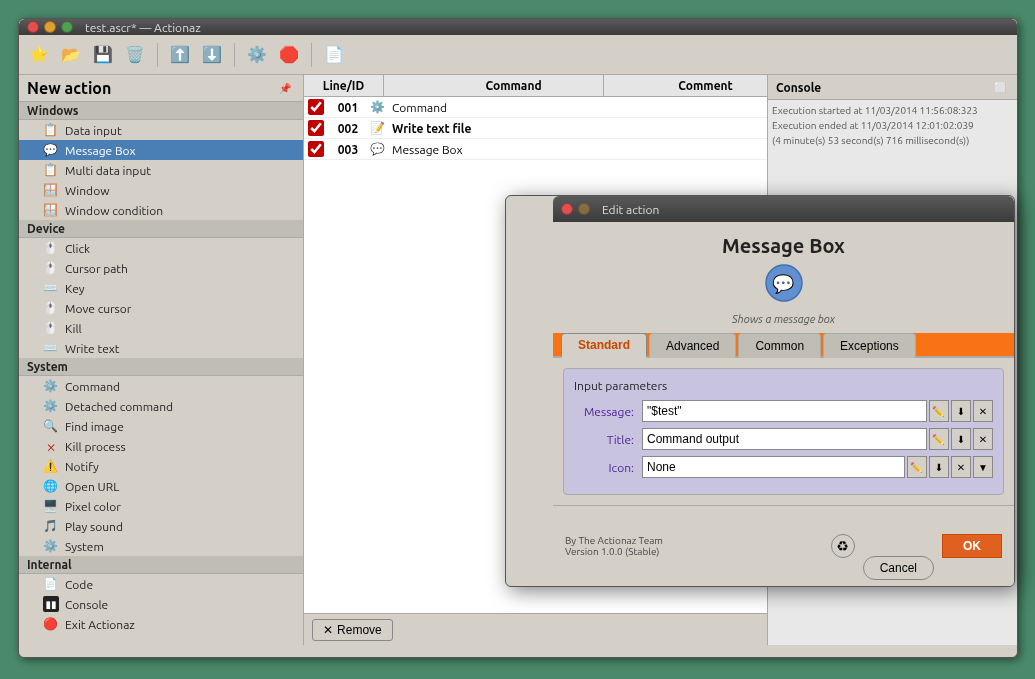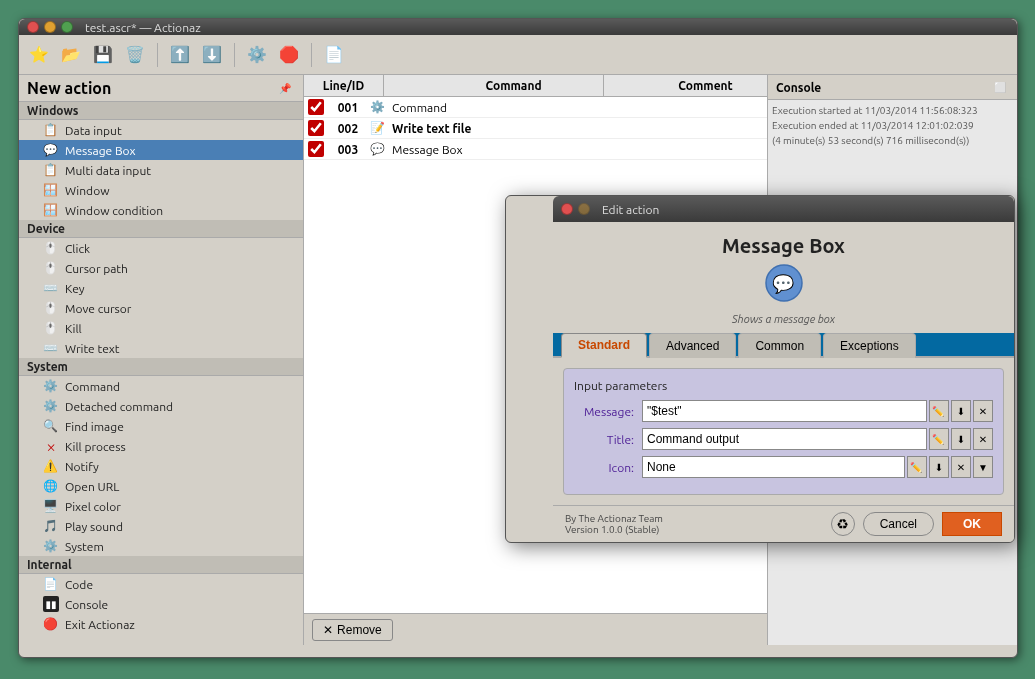--- a/index.html
+++ b/index.html
@@ -335,21 +335,21 @@
 
     .dialog-description {
       font-style: italic;
       font-size: 11px;
       color: #555;
     }
 
     
     .dialog-tabs {
       display: flex;
-      background: #0369a1;
+      background: #f97316;
       border-bottom: 2px solid #aaa;
       padding: 0 8px;
       gap: 2px;
     }
 
     .tab-btn {
       padding: 4px 16px;
       border: 1px solid #aaa;
       border-bottom: none;
       background: #c0bdb5;
@@ -475,20 +475,21 @@
       font-size: 14px;
     }
 
     .btn-cancel {
       padding: 4px 16px;
       border: 1px solid #888;
       background: #d4d0c8;
       border-radius: 12px;
       cursor: pointer;
       font-size: 12px;
+      margin-top: 44px;
     }
 
     .btn-ok {
       padding: 4px 20px;
       border: 1px solid #c84800;
       background: #e06020;
       color: white;
       border-radius: 0;
       cursor: pointer;
       font-size: 12px;

